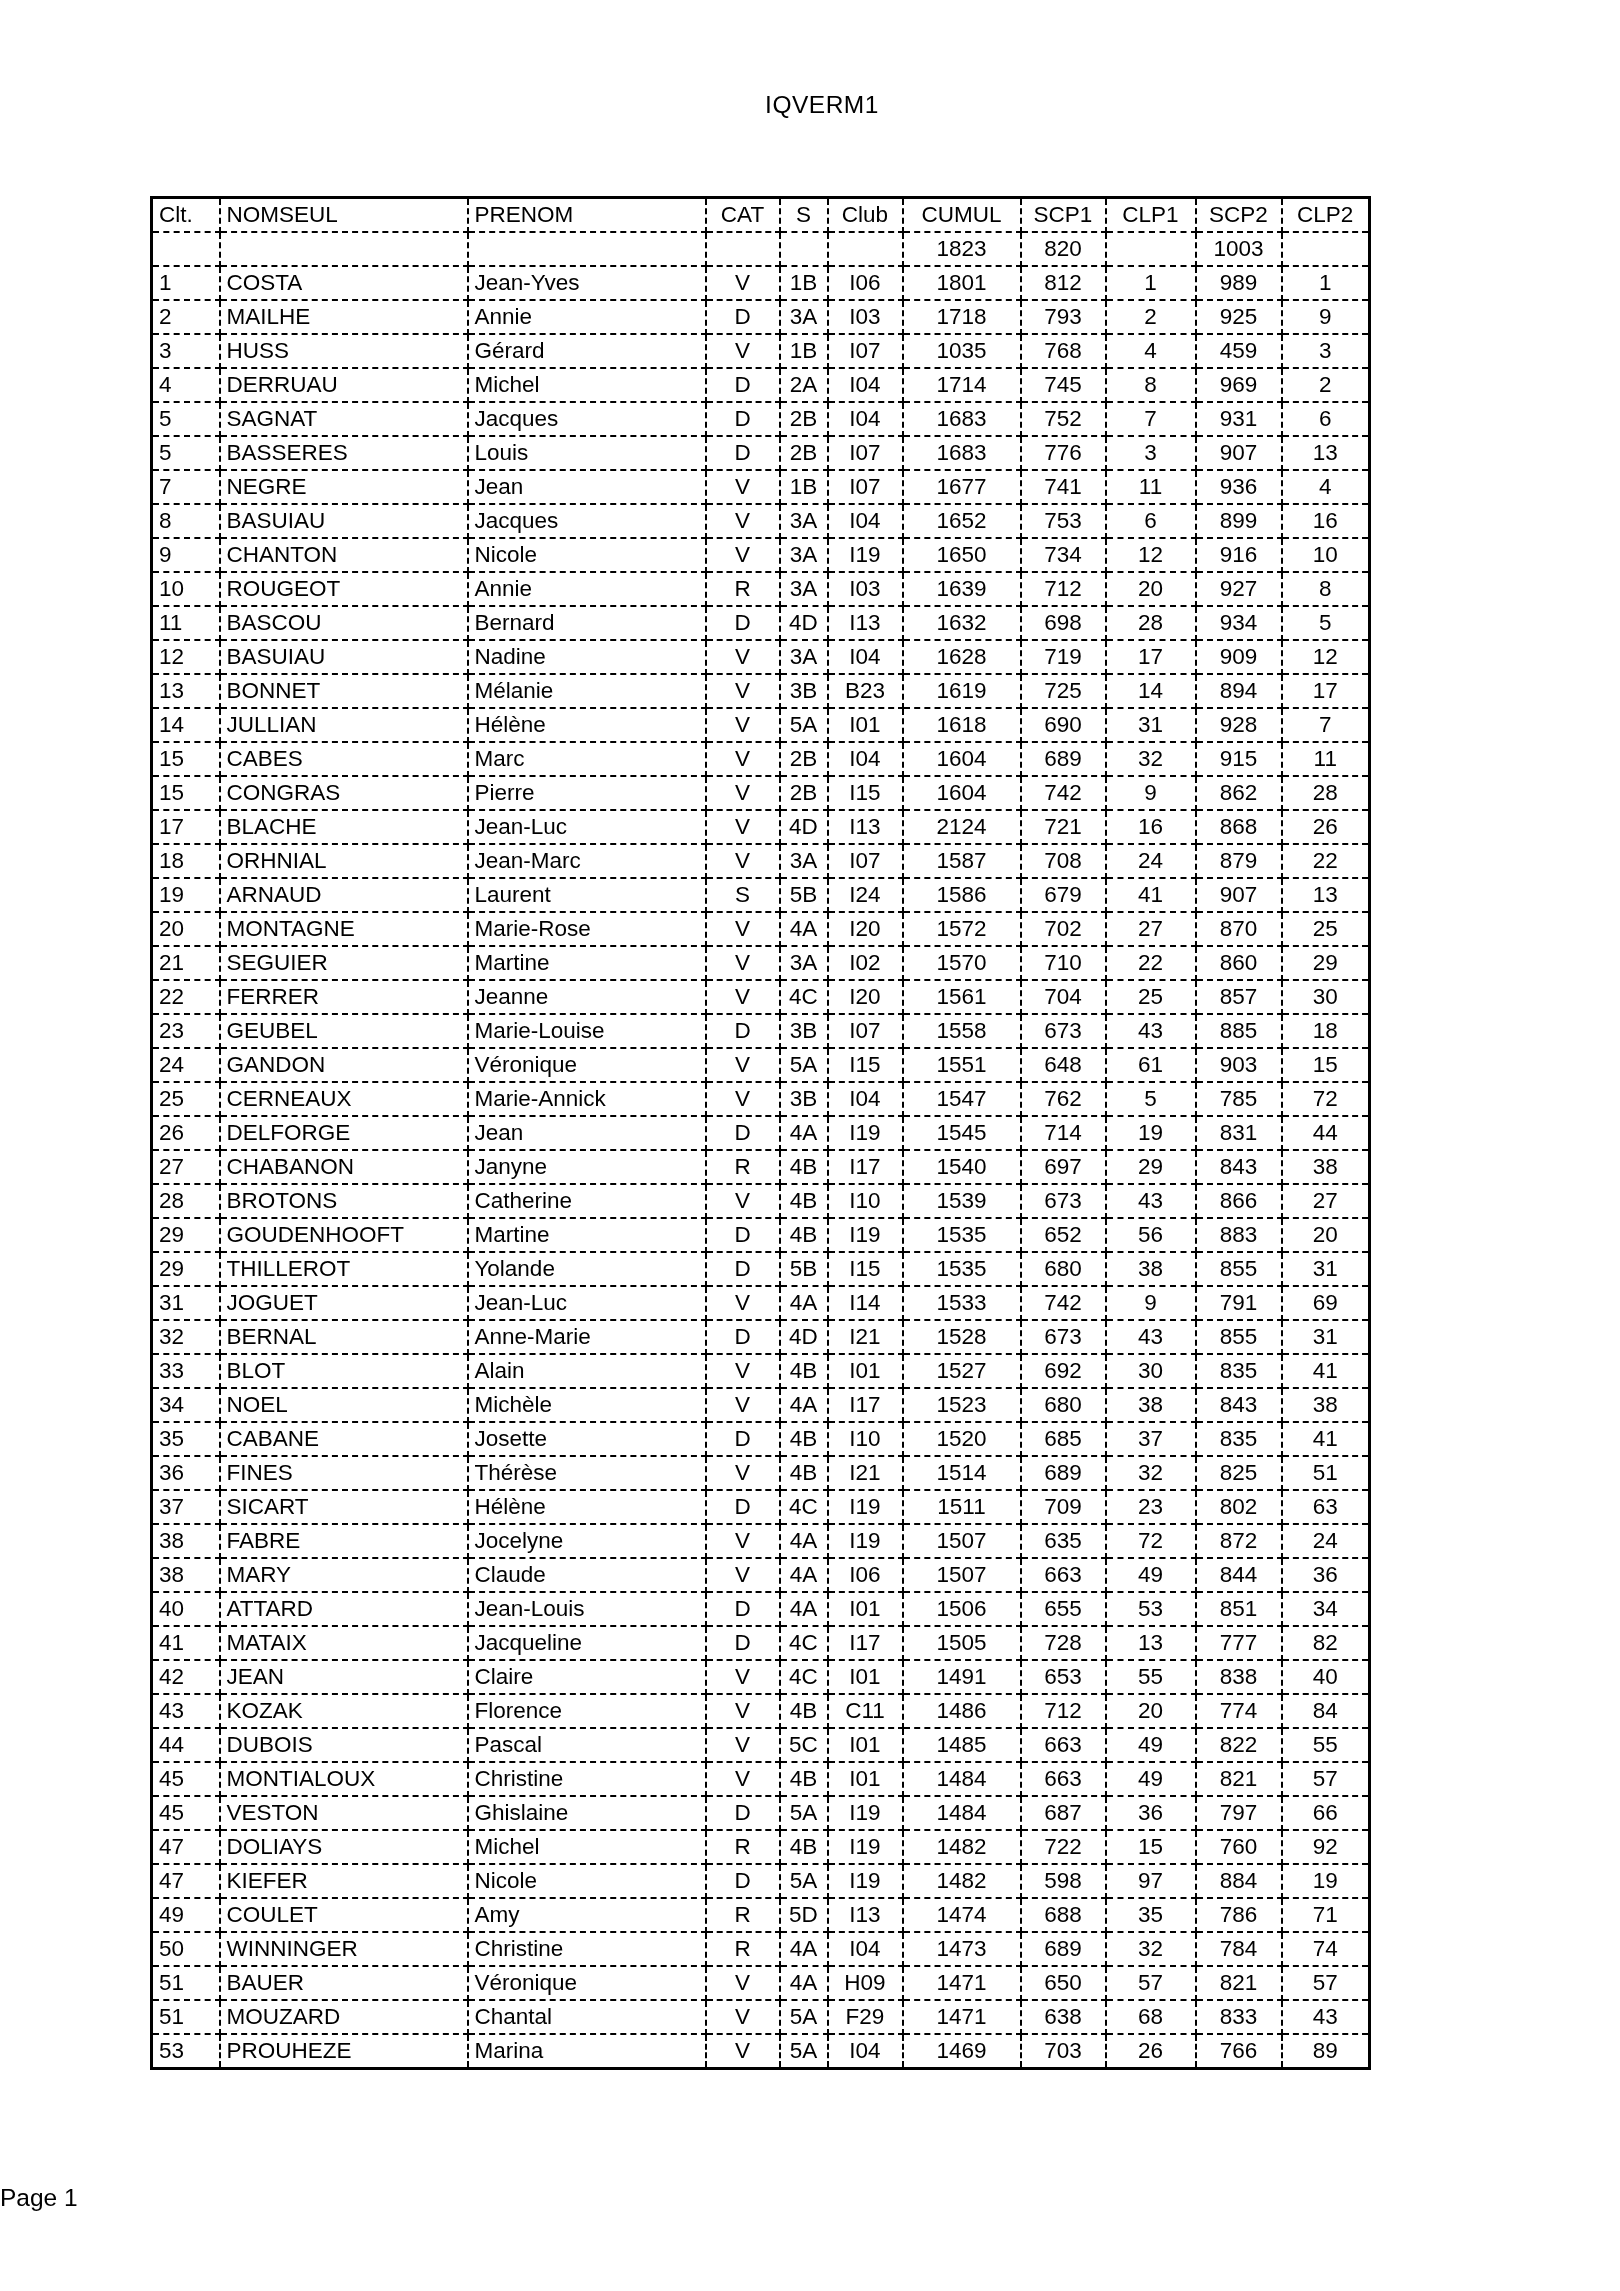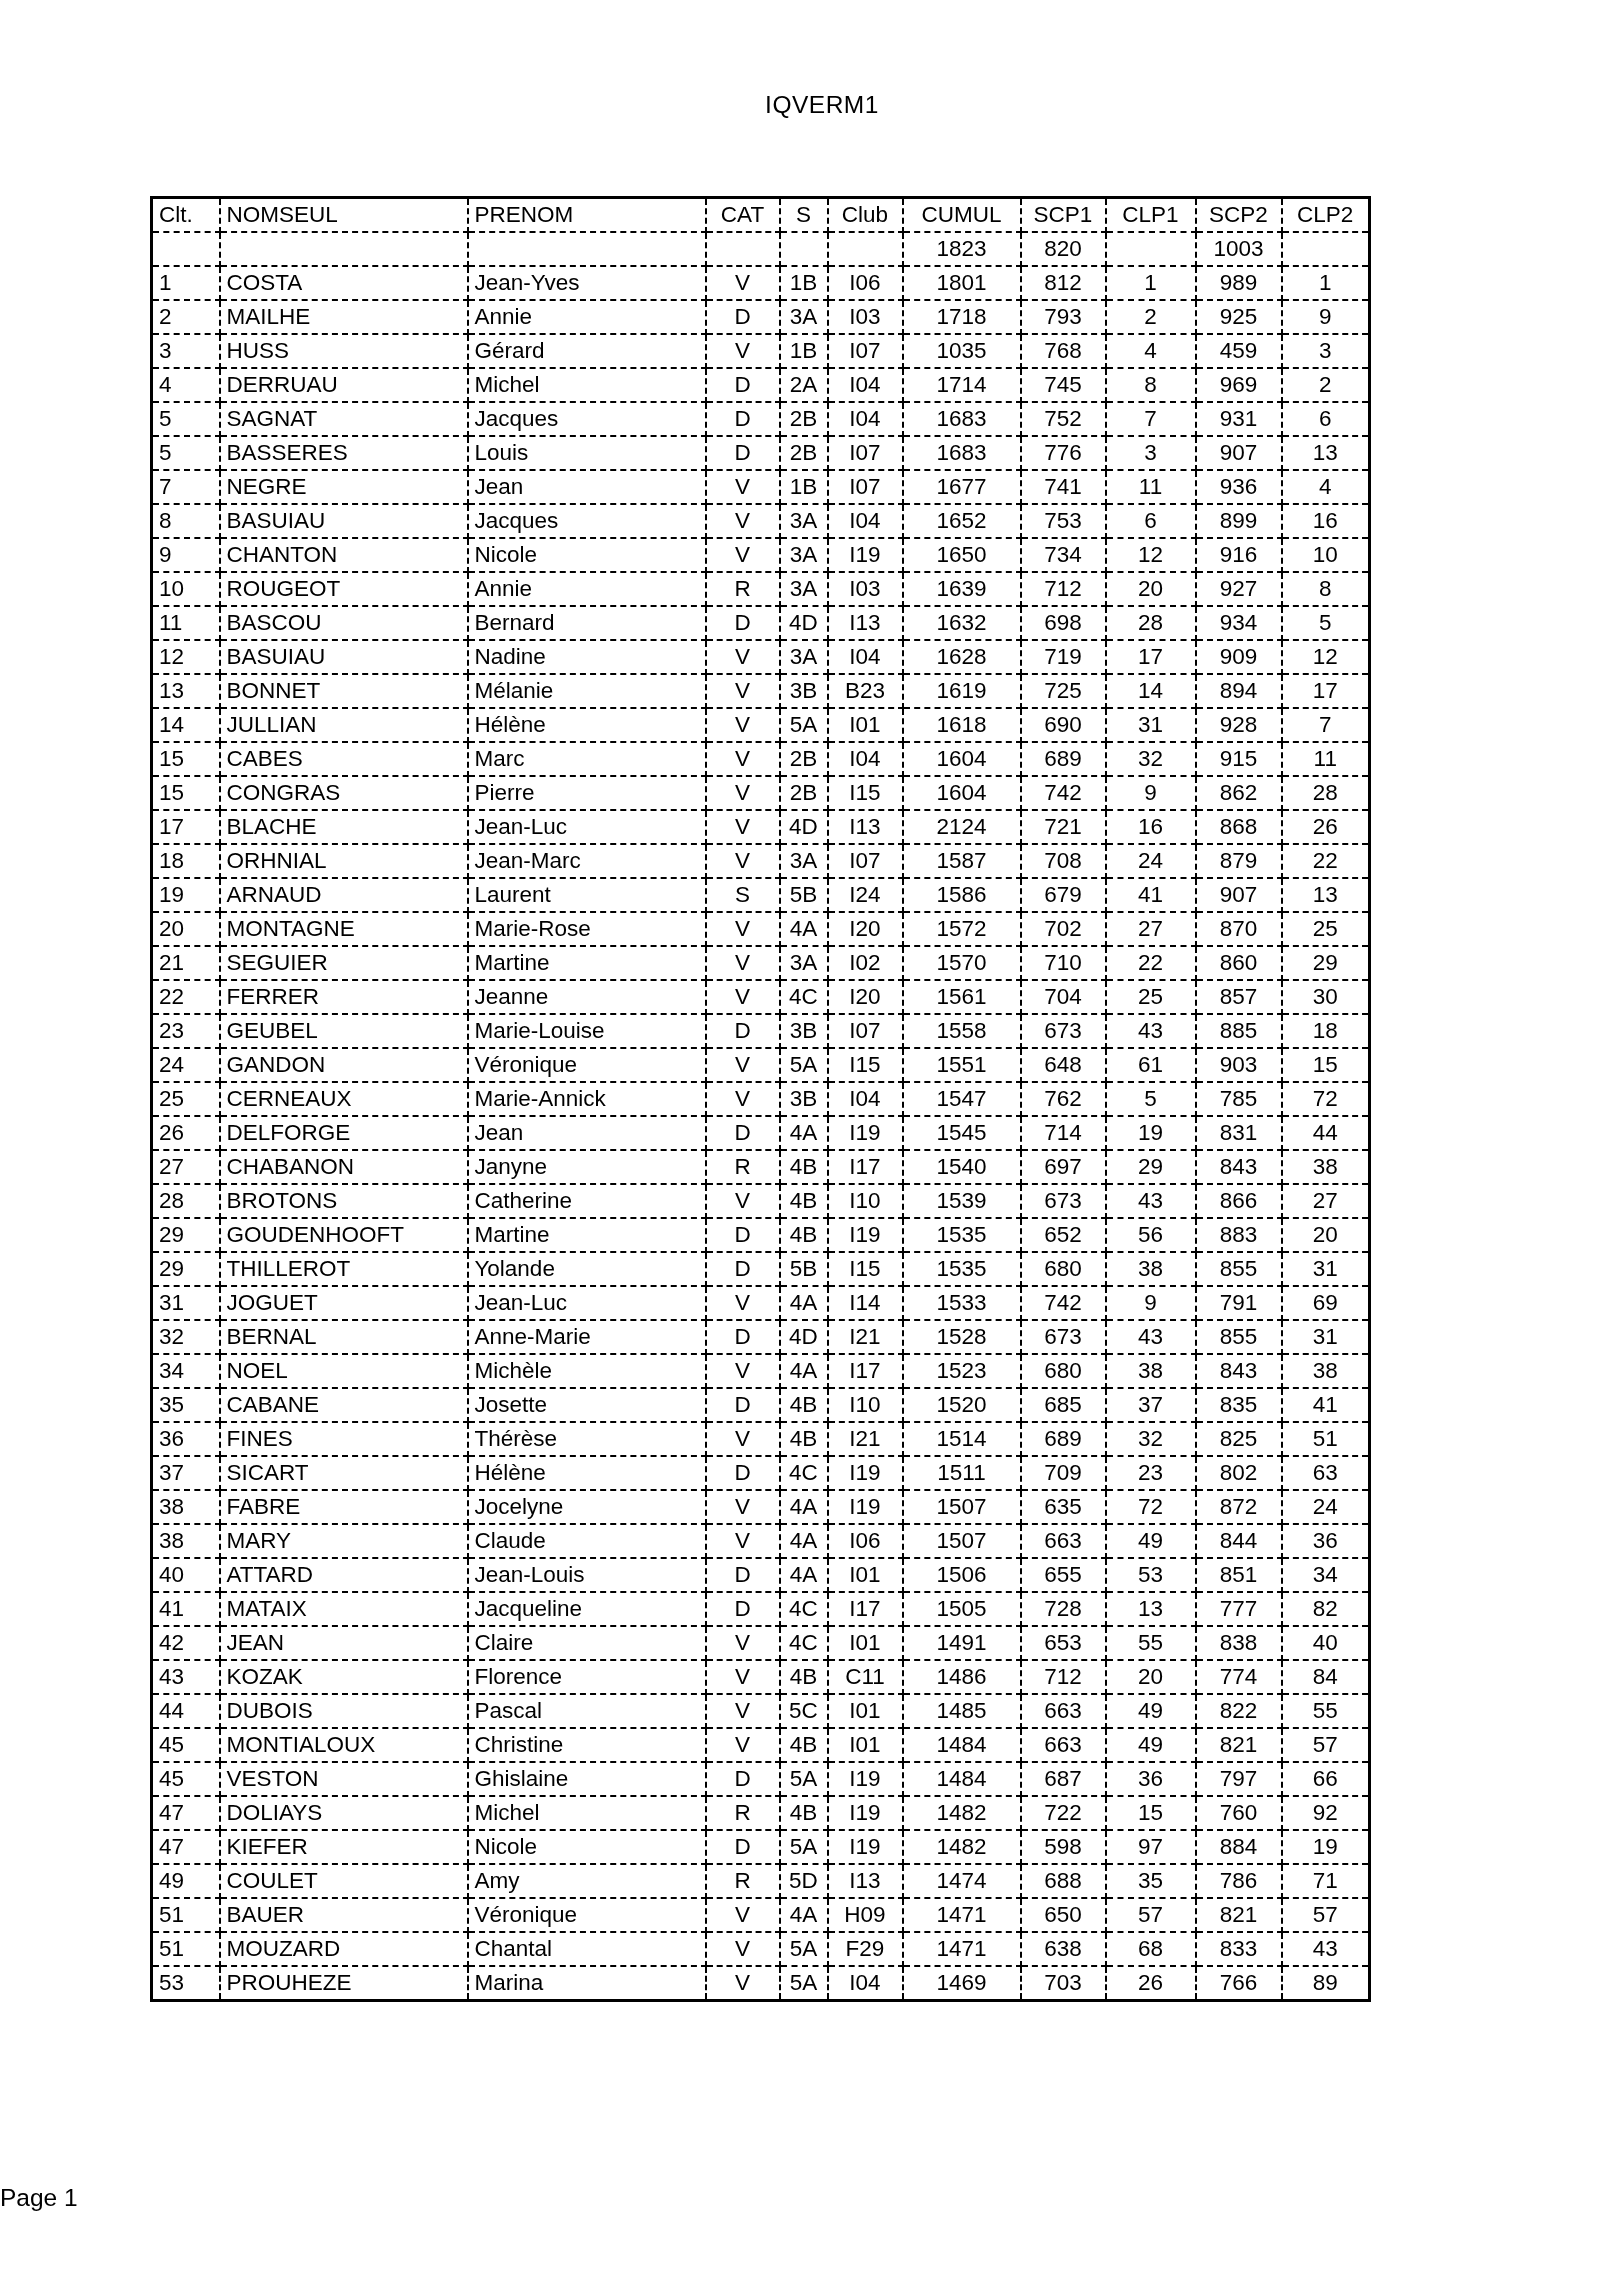--- a/index.html
+++ b/index.html
@@ -514,20 +514,33 @@
         <td>D</td>
         <td>4D</td>
         <td>I21</td>
         <td>1528</td>
         <td>673</td>
         <td>43</td>
         <td>855</td>
         <td>31</td>
       </tr>
       <tr>
+        <td>33</td>
+        <td>BLOT</td>
+        <td>Alain</td>
+        <td>V</td>
+        <td>4B</td>
+        <td>I01</td>
+        <td>1527</td>
+        <td>692</td>
+        <td>30</td>
+        <td>835</td>
+        <td>41</td>
+      </tr>
+      <tr>
         <td>34</td>
         <td>NOEL</td>
         <td>Michèle</td>
         <td>V</td>
         <td>4A</td>
         <td>I17</td>
         <td>1523</td>
         <td>680</td>
         <td>38</td>
         <td>843</td>
@@ -722,20 +735,33 @@
         <td>R</td>
         <td>5D</td>
         <td>I13</td>
         <td>1474</td>
         <td>688</td>
         <td>35</td>
         <td>786</td>
         <td>71</td>
       </tr>
       <tr>
+        <td>50</td>
+        <td>WINNINGER</td>
+        <td>Christine</td>
+        <td>R</td>
+        <td>4A</td>
+        <td>I04</td>
+        <td>1473</td>
+        <td>689</td>
+        <td>32</td>
+        <td>784</td>
+        <td>74</td>
+      </tr>
+      <tr>
         <td>51</td>
         <td>BAUER</td>
         <td>Véronique</td>
         <td>V</td>
         <td>4A</td>
         <td>H09</td>
         <td>1471</td>
         <td>650</td>
         <td>57</td>
         <td>821</td>

